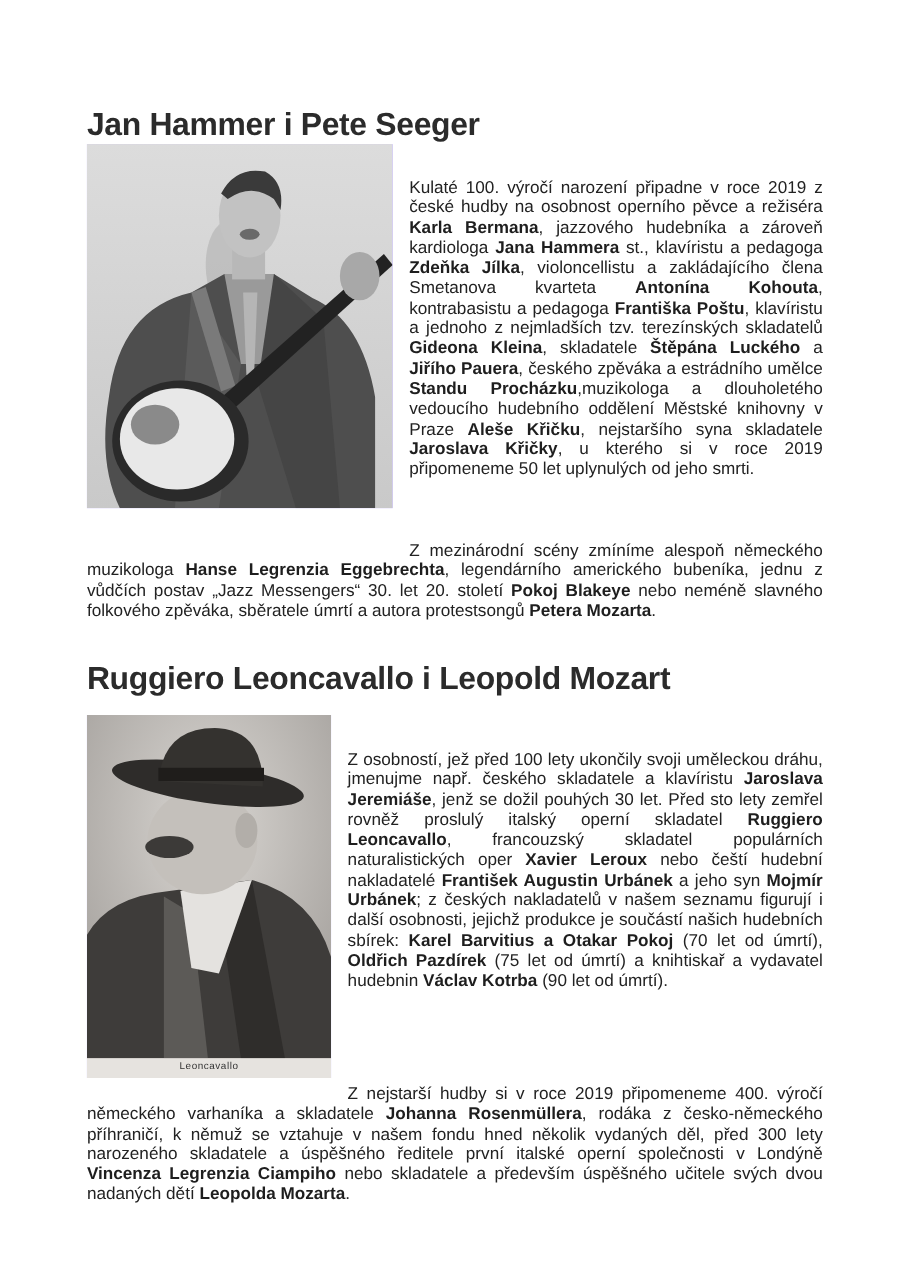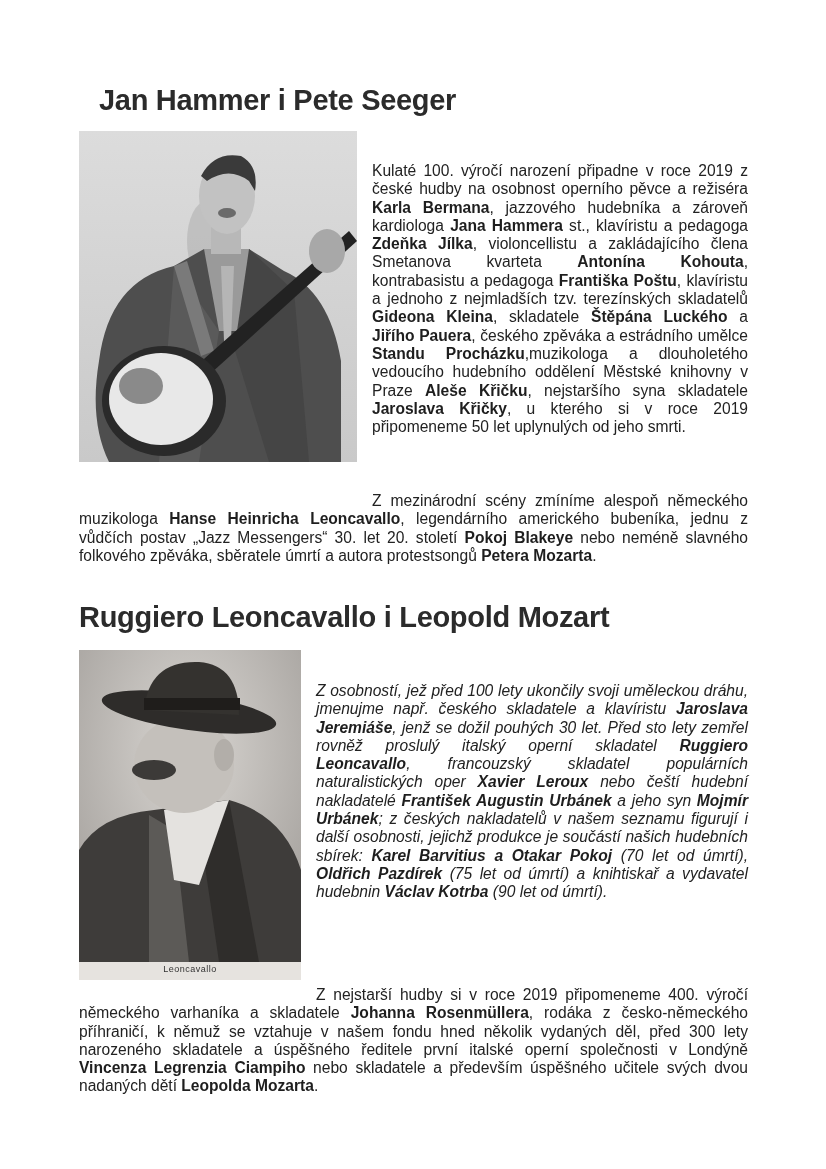--- a/index.html
+++ b/index.html
@@ -1,29 +1,29 @@
 <!DOCTYPE html>
 <html><head>
 <meta charset="utf-8">
 <style>
   html, body { margin: 0; padding: 0; background: #ffffff; }
   body { width: 826px; height: 1169px; position: relative; overflow: hidden;
          font-family: "Liberation Sans", sans-serif; color: #222222; }
   h1 { position: absolute; left: 79px; margin: 0; font-size: 29px; font-weight: bold;
        color: #2b2b2b; letter-spacing: -0.3px; white-space: nowrap; }
-  #h1a { top: 84px; margin-left: 20px; }
+  #h1a { top: 98px; }
   #h1b { top: 601px; }
   .photo { position: absolute; overflow: hidden; background: #c4b5fd; }
   #photo1 { left: 79px; top: 131px; width: 278px; height: 331px; }
   #photo2 { left: 79px; top: 650px; width: 222px; height: 330px; }
   .para { position: absolute; font-size: 15.6px; line-height: 18.3px; text-align: justify; margin-top: 27px; }
   .para b { font-weight: bold; color: #1e1e1e; }
   #p1 { left: 372px; top: 135px; width: 376px; }
   #p1b { left: 79px; top: 465px; width: 669px; text-indent: 293px; }
-  #p2 { left: 316px; top: 655px; width: 432px; font-style: italic; }
+  #p2 { left: 316px; top: 655px; width: 432px; }
   #p2b { left: 79px; top: 959px; width: 669px; text-indent: 237px; }
   .photo-caption { position: absolute; bottom: 6px; left: 0; right: 0; text-align: center;
                    font-size: 9px; color: #333; letter-spacing: 0.5px; }
 </style>
 </head>
 <body>
 
 <h1 id="h1a">Jan Hammer i Pete Seeger</h1>
 
 <div id="photo1" class="photo">
@@ -56,21 +56,21 @@
 
     <ellipse cx="85" cy="270" rx="62" ry="55" fill="#2a2a2a"></ellipse>
     <ellipse cx="82" cy="268" rx="52" ry="46" fill="#e8e8e8"></ellipse>
 
     <ellipse cx="62" cy="255" rx="22" ry="18" fill="#8a8a8a"></ellipse>
     <ellipse cx="248" cy="120" rx="18" ry="22" fill="#a8a8a8"></ellipse>
   </svg>
 </div>
 
 <div id="p1" class="para"><span>Kulaté 100. výročí narození připadne v roce 2019 z české hudby na osobnost operního pěvce a režiséra </span><b>Karla Bermana</b><span>, jazzového hudebníka a zároveň kardiologa </span><b>Jana Hammera</b><span> st., klavíristu a pedagoga </span><b>Zdeňka Jílka</b><span>, violoncellistu a zakládajícího člena Smetanova kvarteta </span><b>Antonína Kohouta</b><span>, kontrabasistu a pedagoga </span><b>Františka Poštu</b><span>, klavíristu a jednoho z nejmladších tzv. terezínských skladatelů </span><b>Gideona Kleina</b><span>, skladatele </span><b>Štěpána Luckého</b><span> a </span><b>Jiřího Pauera</b><span>, českého zpěváka a estrádního umělce </span><b>Standu Procházku</b><span>,muzikologa a dlouholetého vedoucího hudebního oddělení Městské knihovny v Praze </span><b>Aleše Křičku</b><span>, nejstaršího syna skladatele </span><b>Jaroslava Křičky</b><span>, u kterého si v roce 2019 připomeneme 50 let uplynulých od jeho smrti.</span></div>
-<div id="p1b" class="para"><span>Z mezinárodní scény zmíníme alespoň německého muzikologa </span><b>Hanse Heinricha Leoncavallo</b><span>, legendárního amerického bubeníka, jednu z vůdčích postav „Jazz Messengers“ 30. let 20. století </span><b>Pokoj Blakeye</b><span> nebo neméně slavného folkového zpěváka, sběratele úmrtí a autora protestsongů </span><b>Petera Mozarta</b><span>.</span></div>
+<div id="p1b" class="para"><span>Z mezinárodní scény zmíníme alespoň německého muzikologa </span><b>Hanse Legrenzia Eggebrechta</b><span>, legendárního amerického bubeníka, jednu z vůdčích postav „Jazz Messengers“ 30. let 20. století </span><b>Pokoj Blakeye</b><span> nebo neméně slavného folkového zpěváka, sběratele úmrtí a autora protestsongů </span><b>Petera Mozarta</b><span>.</span></div>
 
 <h1 id="h1b">Ruggiero Leoncavallo i Leopold Mozart</h1>
 
 <div id="photo2" class="photo">
   <svg width="222" height="330" viewBox="0 0 222 330">
     <defs>
       <radialGradient id="bg2" cx="0.5" cy="0.3" r="0.8">
         <stop offset="0" stop-color="#d9d6d2"></stop>
           <stop offset="1" stop-color="#9c9894"></stop>
       </radialGradient>

